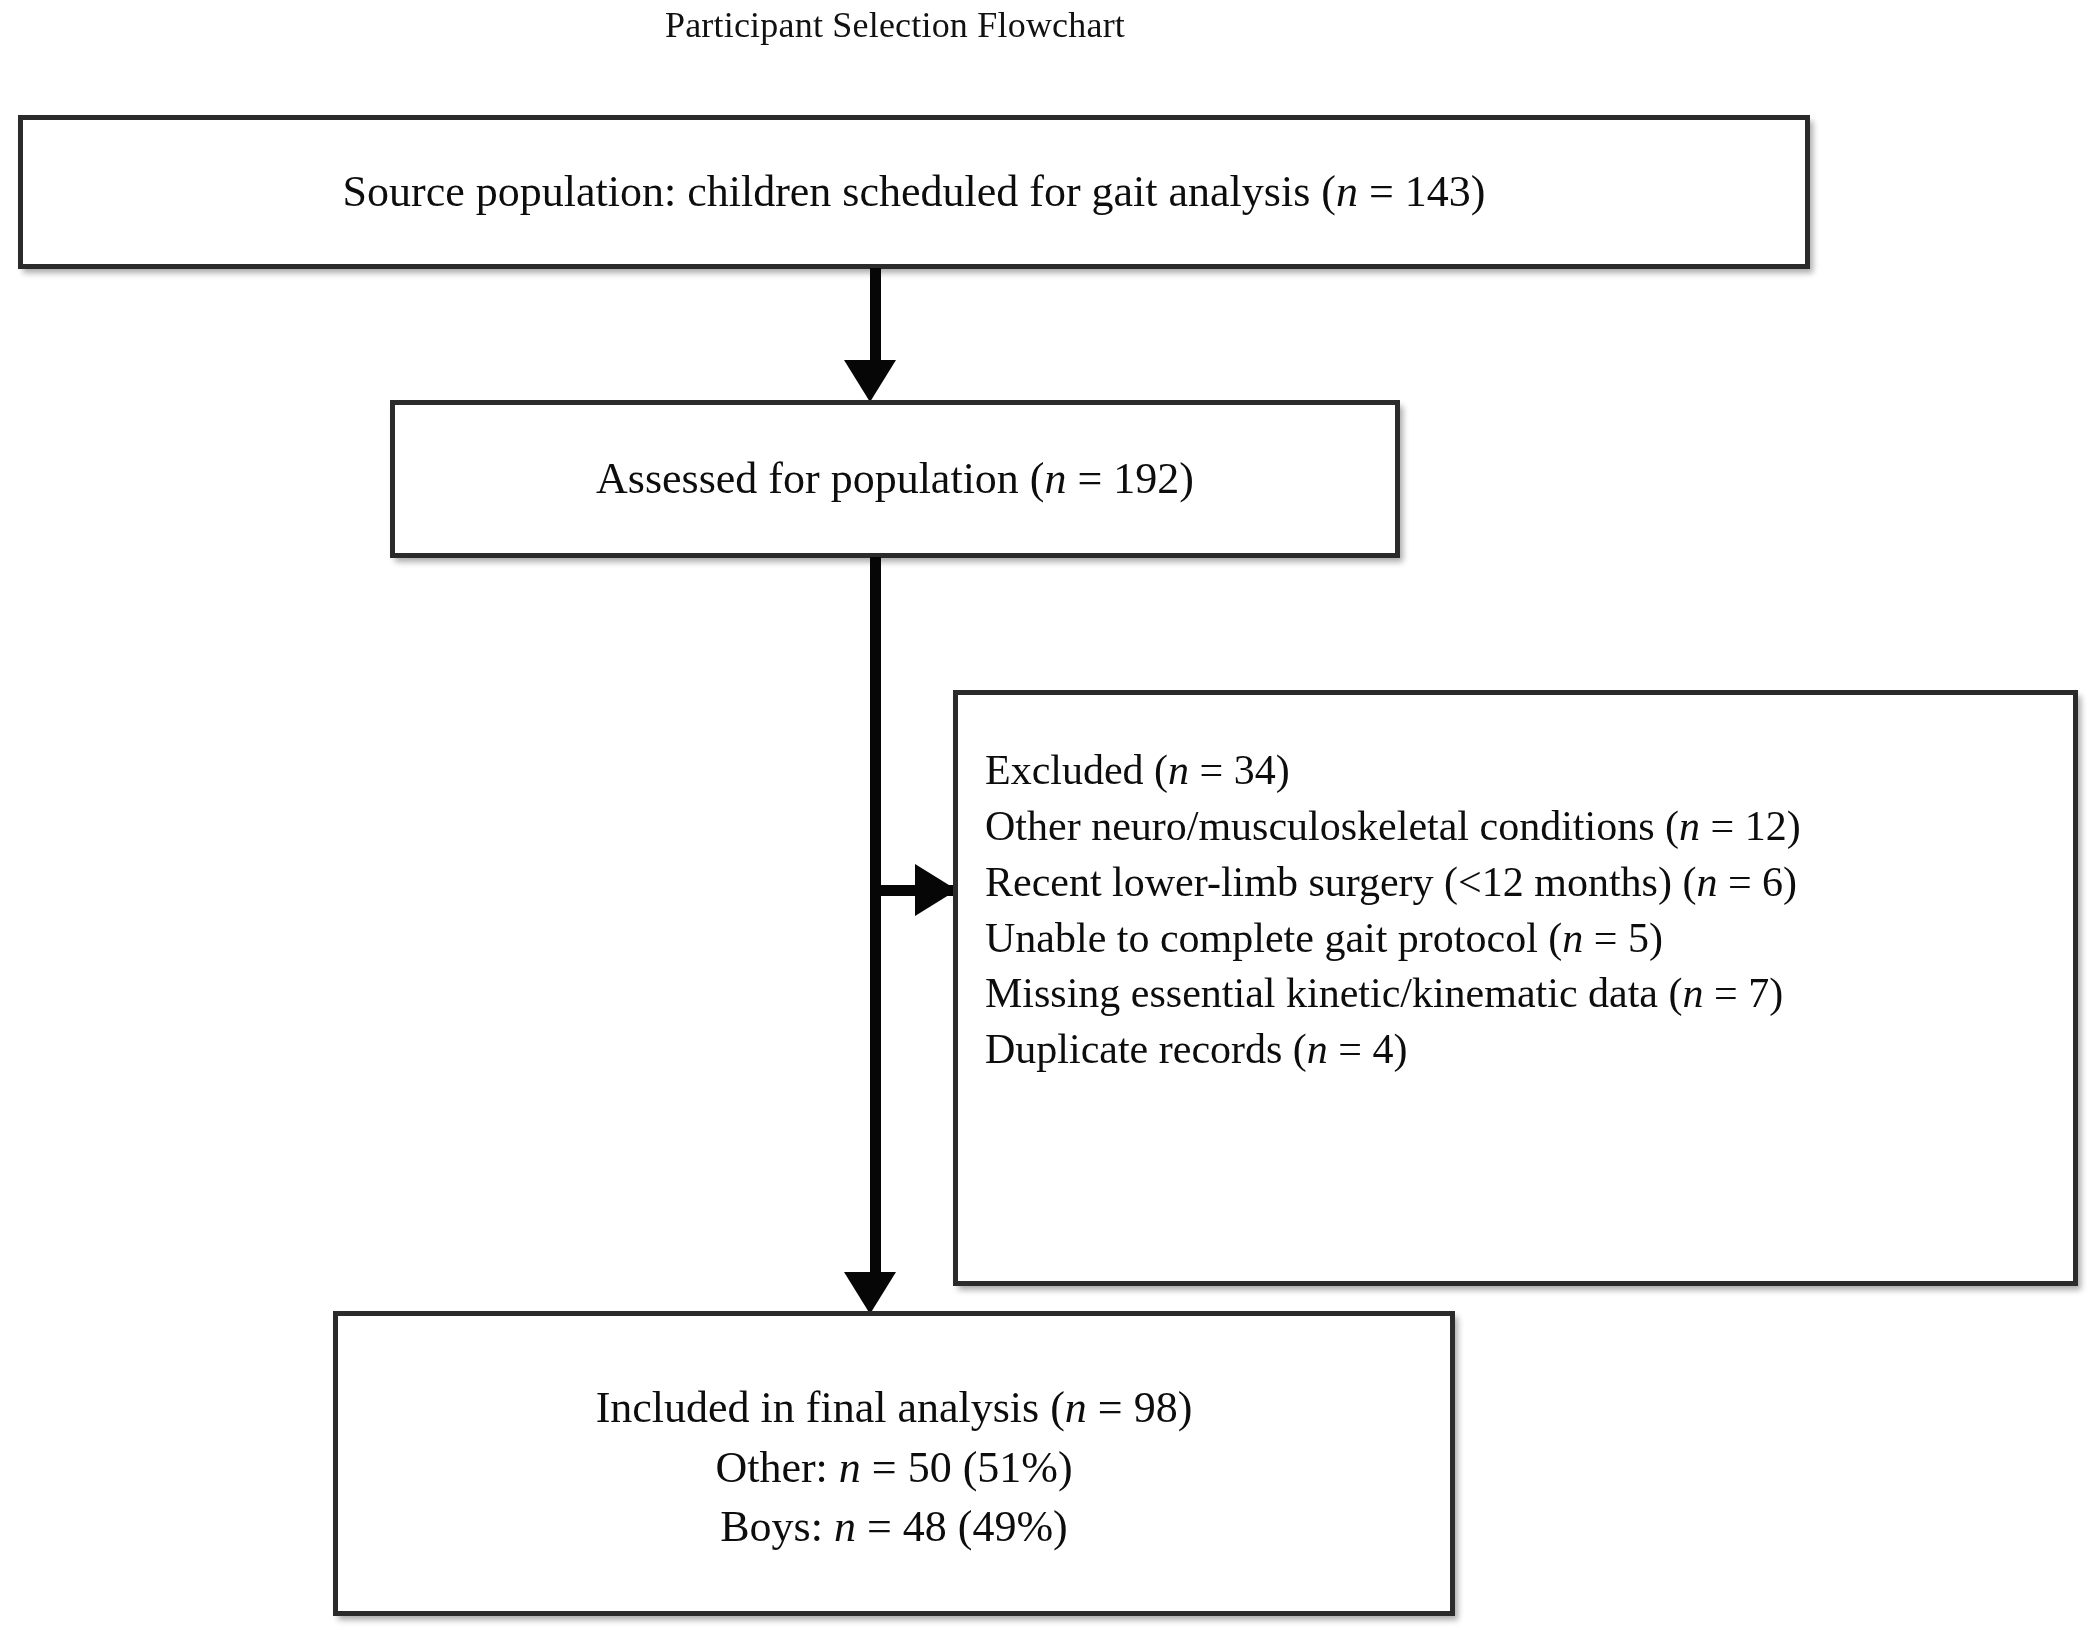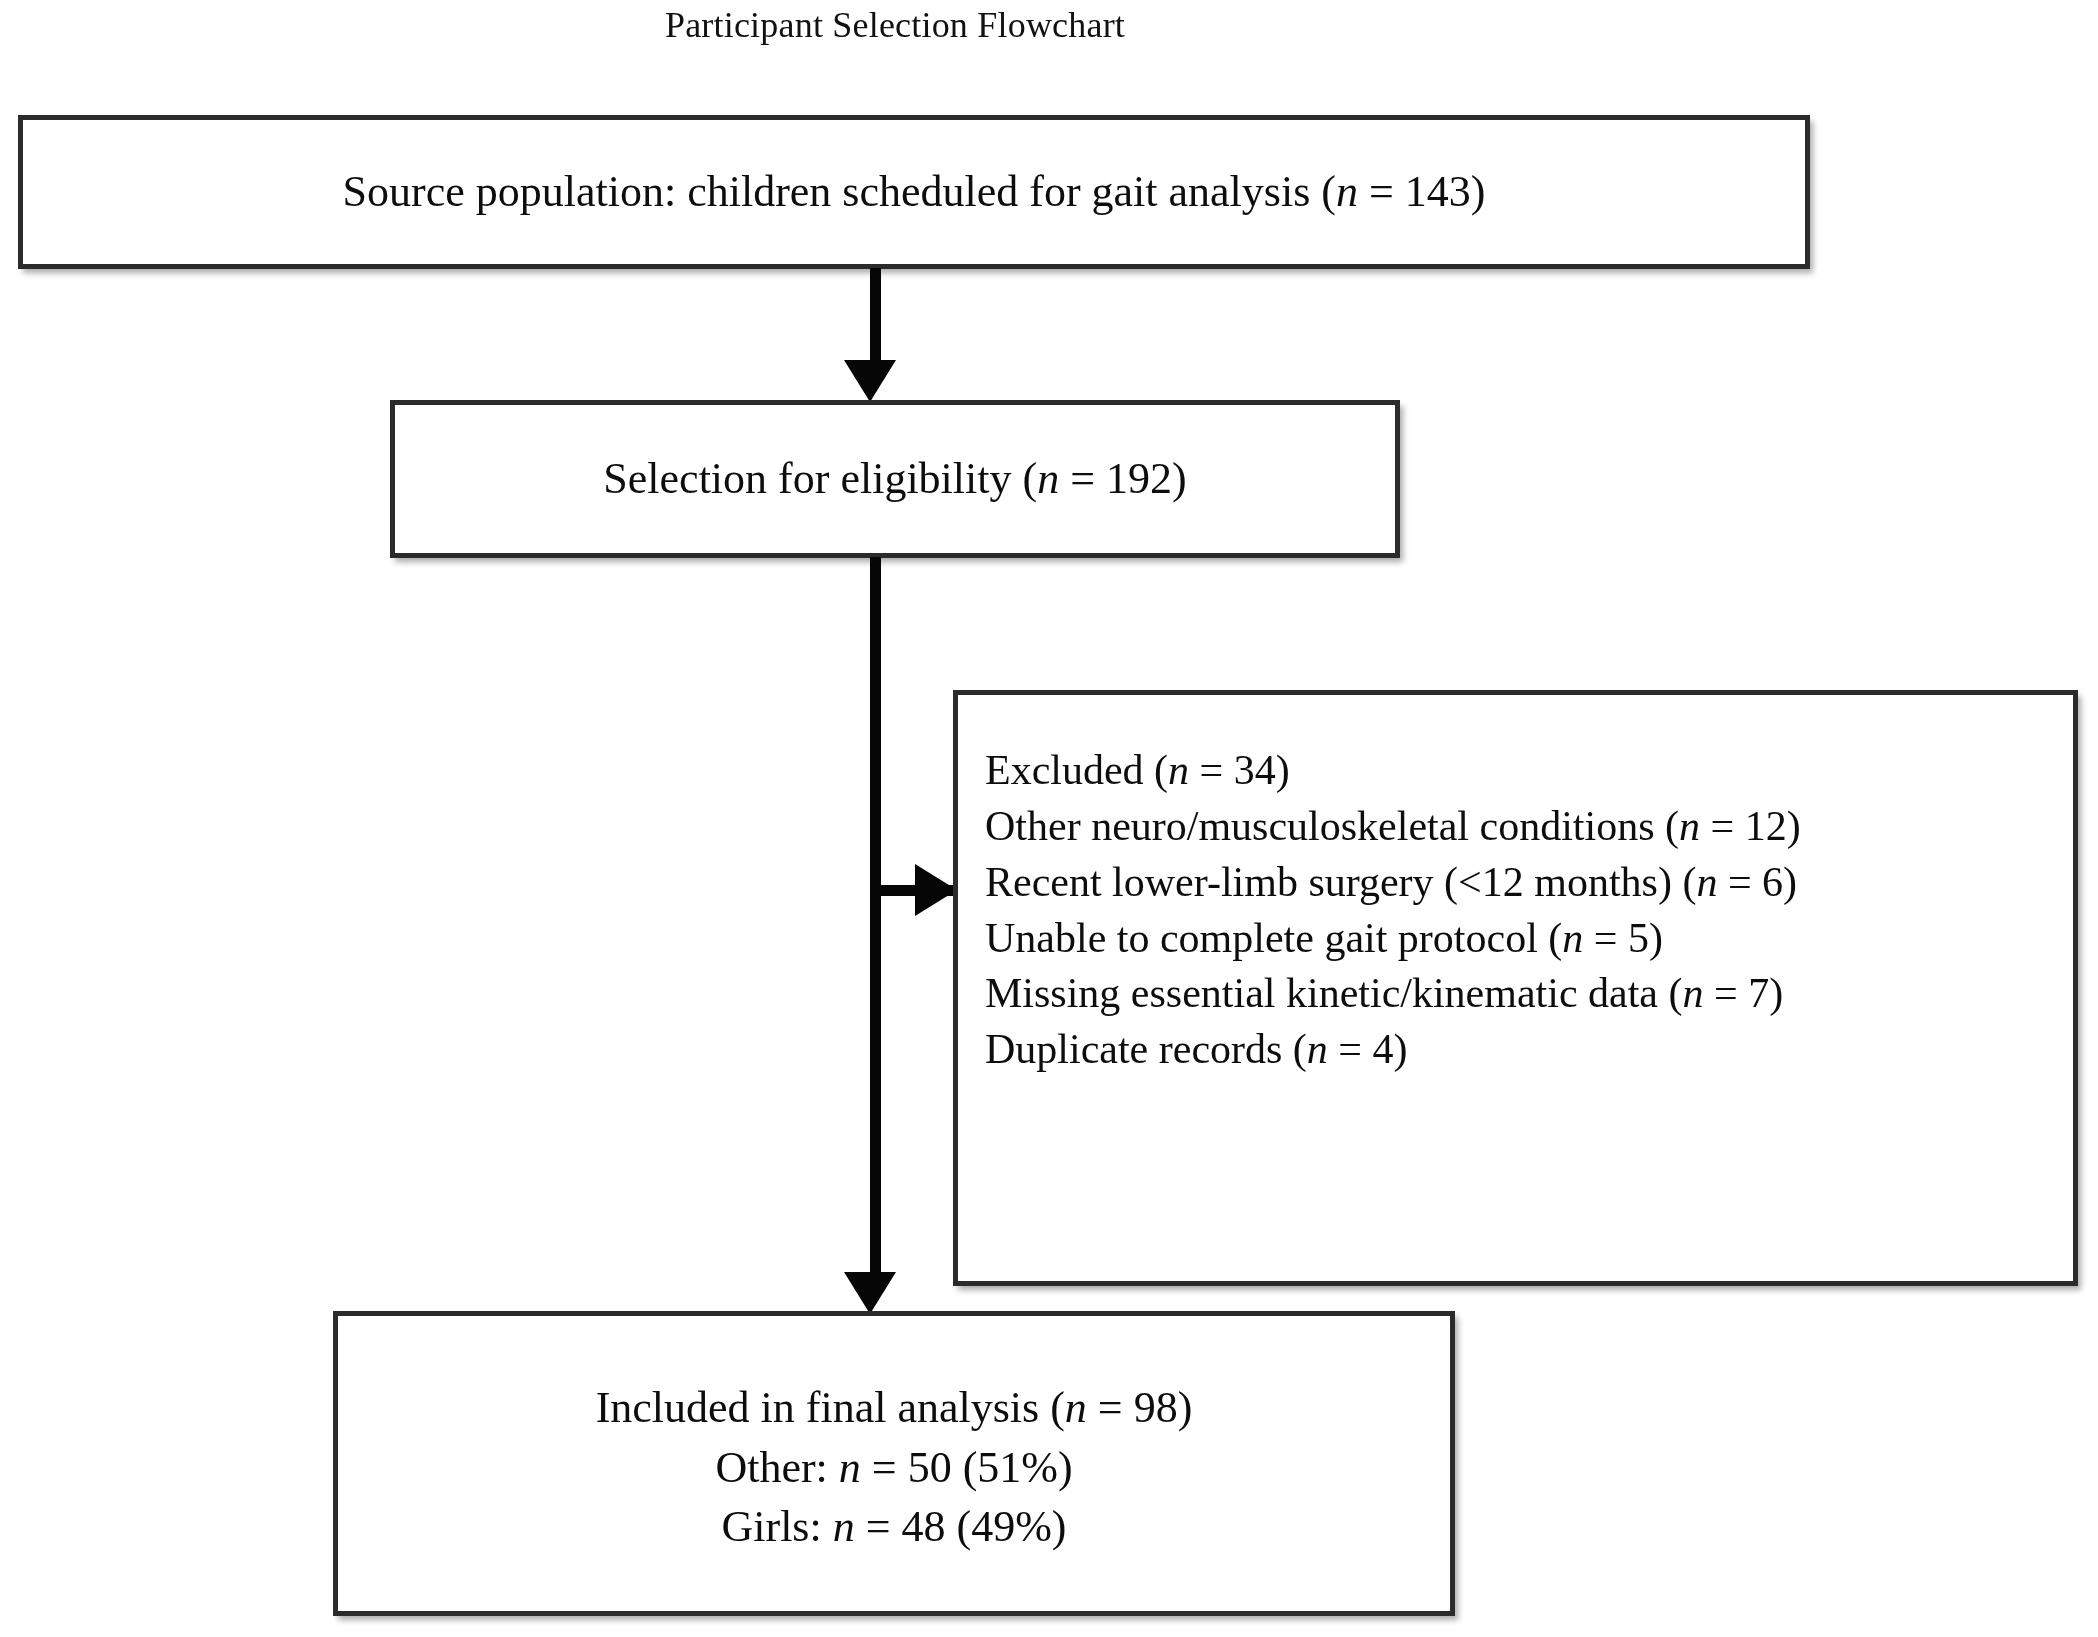--- a/index.html
+++ b/index.html
@@ -129,21 +129,21 @@
     <div class="node-text">
       <span>Source population: children scheduled for gait analysis (</span><span class="ital">n</span><span> = 143)</span>
     </div>
   </div>
 
   <div class="vline" id="conn1-line"></div>
   <div class="arrow-down" id="conn1-head"></div>
 
   <div class="node-box box-center" id="box-eligibility">
     <div class="node-text">
-      <span>Selection for eligibility (</span><span class="ital">n</span><span> = 192)</span>
+      <span>Assessed for population (</span><span class="ital">n</span><span> = 192)</span>
     </div>
   </div>
 
   <div class="vline" id="conn2-line"></div>
   <div class="arrow-down" id="conn2-head"></div>
 
   <div class="hline" id="branch-line"></div>
   <div class="arrow-right" id="branch-head"></div>
 
   <div class="node-box" id="box-excluded">
@@ -168,17 +168,17 @@
   </div>
 
   <div class="node-box box-center" id="box-included">
     <div class="node-text">
       <span>Included in final analysis (</span><span class="ital">n</span><span> = 98)</span>
     </div>
     <div class="node-text">
       <span>Other: </span><span class="ital">n</span><span> = 50 (51%)</span>
     </div>
     <div class="node-text">
-      <span>Girls: </span><span class="ital">n</span><span> = 48 (49%)</span>
+      <span>Boys: </span><span class="ital">n</span><span> = 48 (49%)</span>
     </div>
   </div>
 
 </div>
 
 </body></html>

